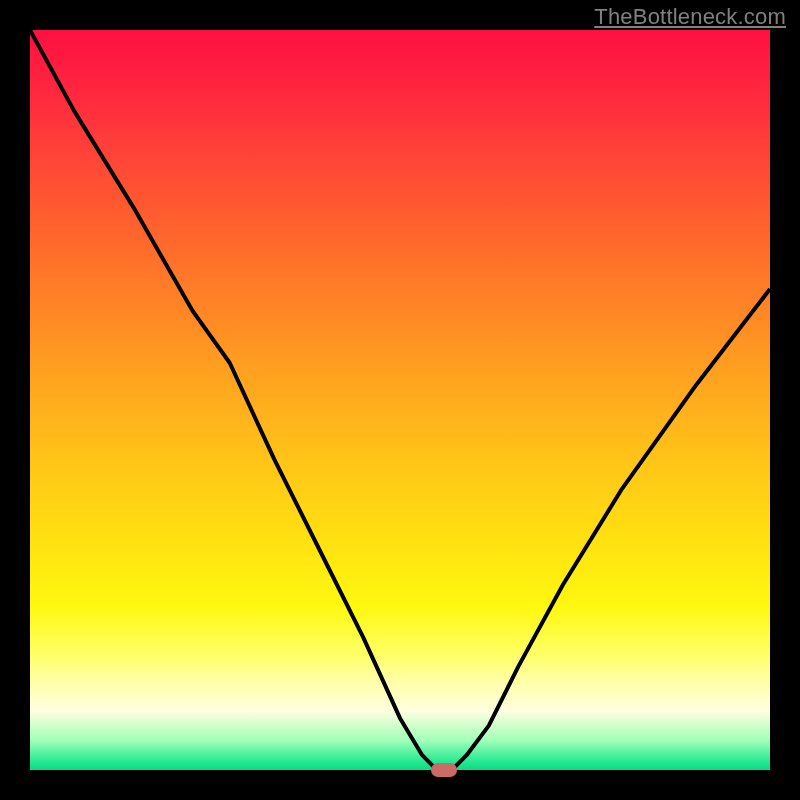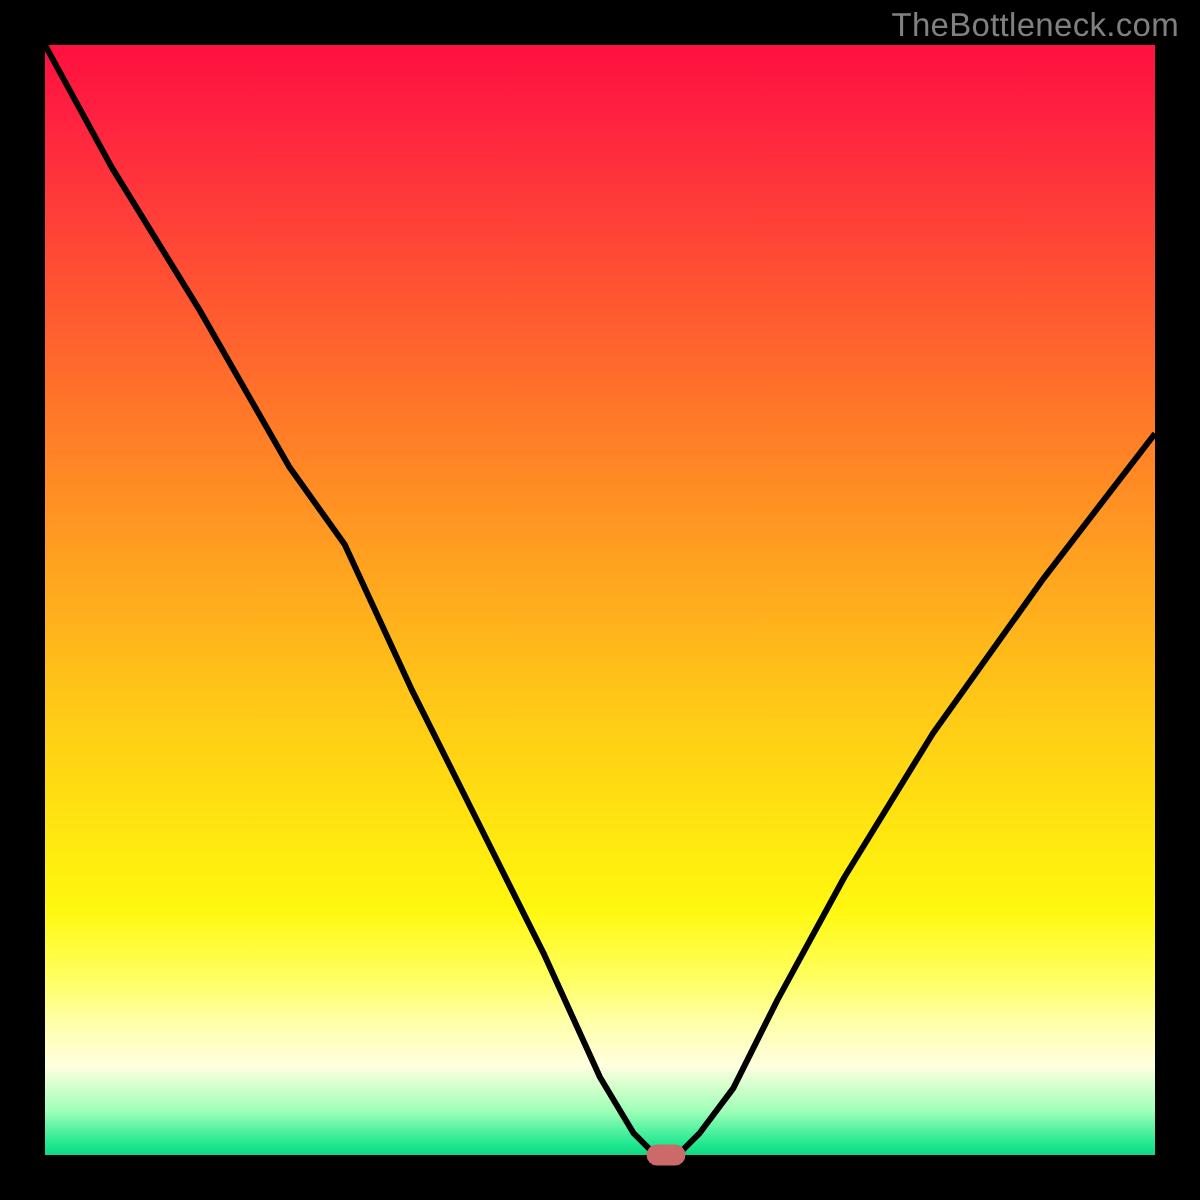--- a/index.html
+++ b/index.html
@@ -19,20 +19,21 @@
   }
   .watermark {
     position: absolute;
     top: 4px;
     right: 14px;
     color: #808080;
     font-size: 22px;
     font-weight: 400;
     letter-spacing: 0.2px;
     z-index: 10;
+    text-decoration: underline;
   }
   .plot {
     position: absolute;
     left: 30px;
     top: 30px;
     width: 740px;
     height: 740px;
   }
   .gradient {
     position: absolute;

